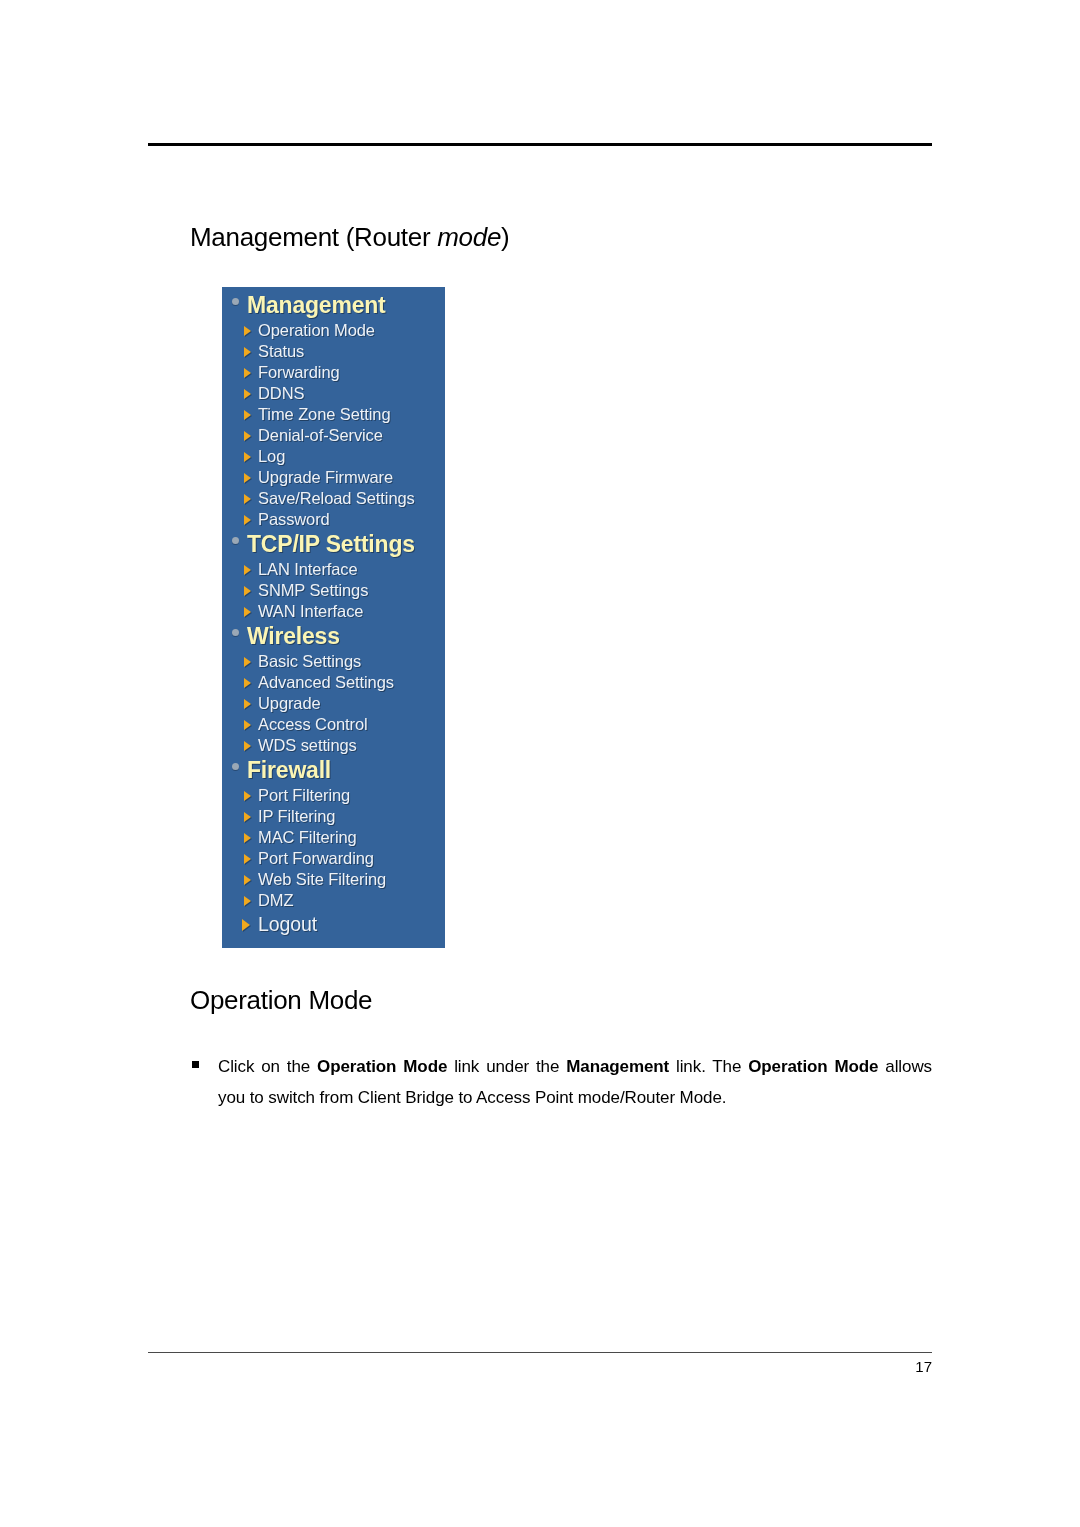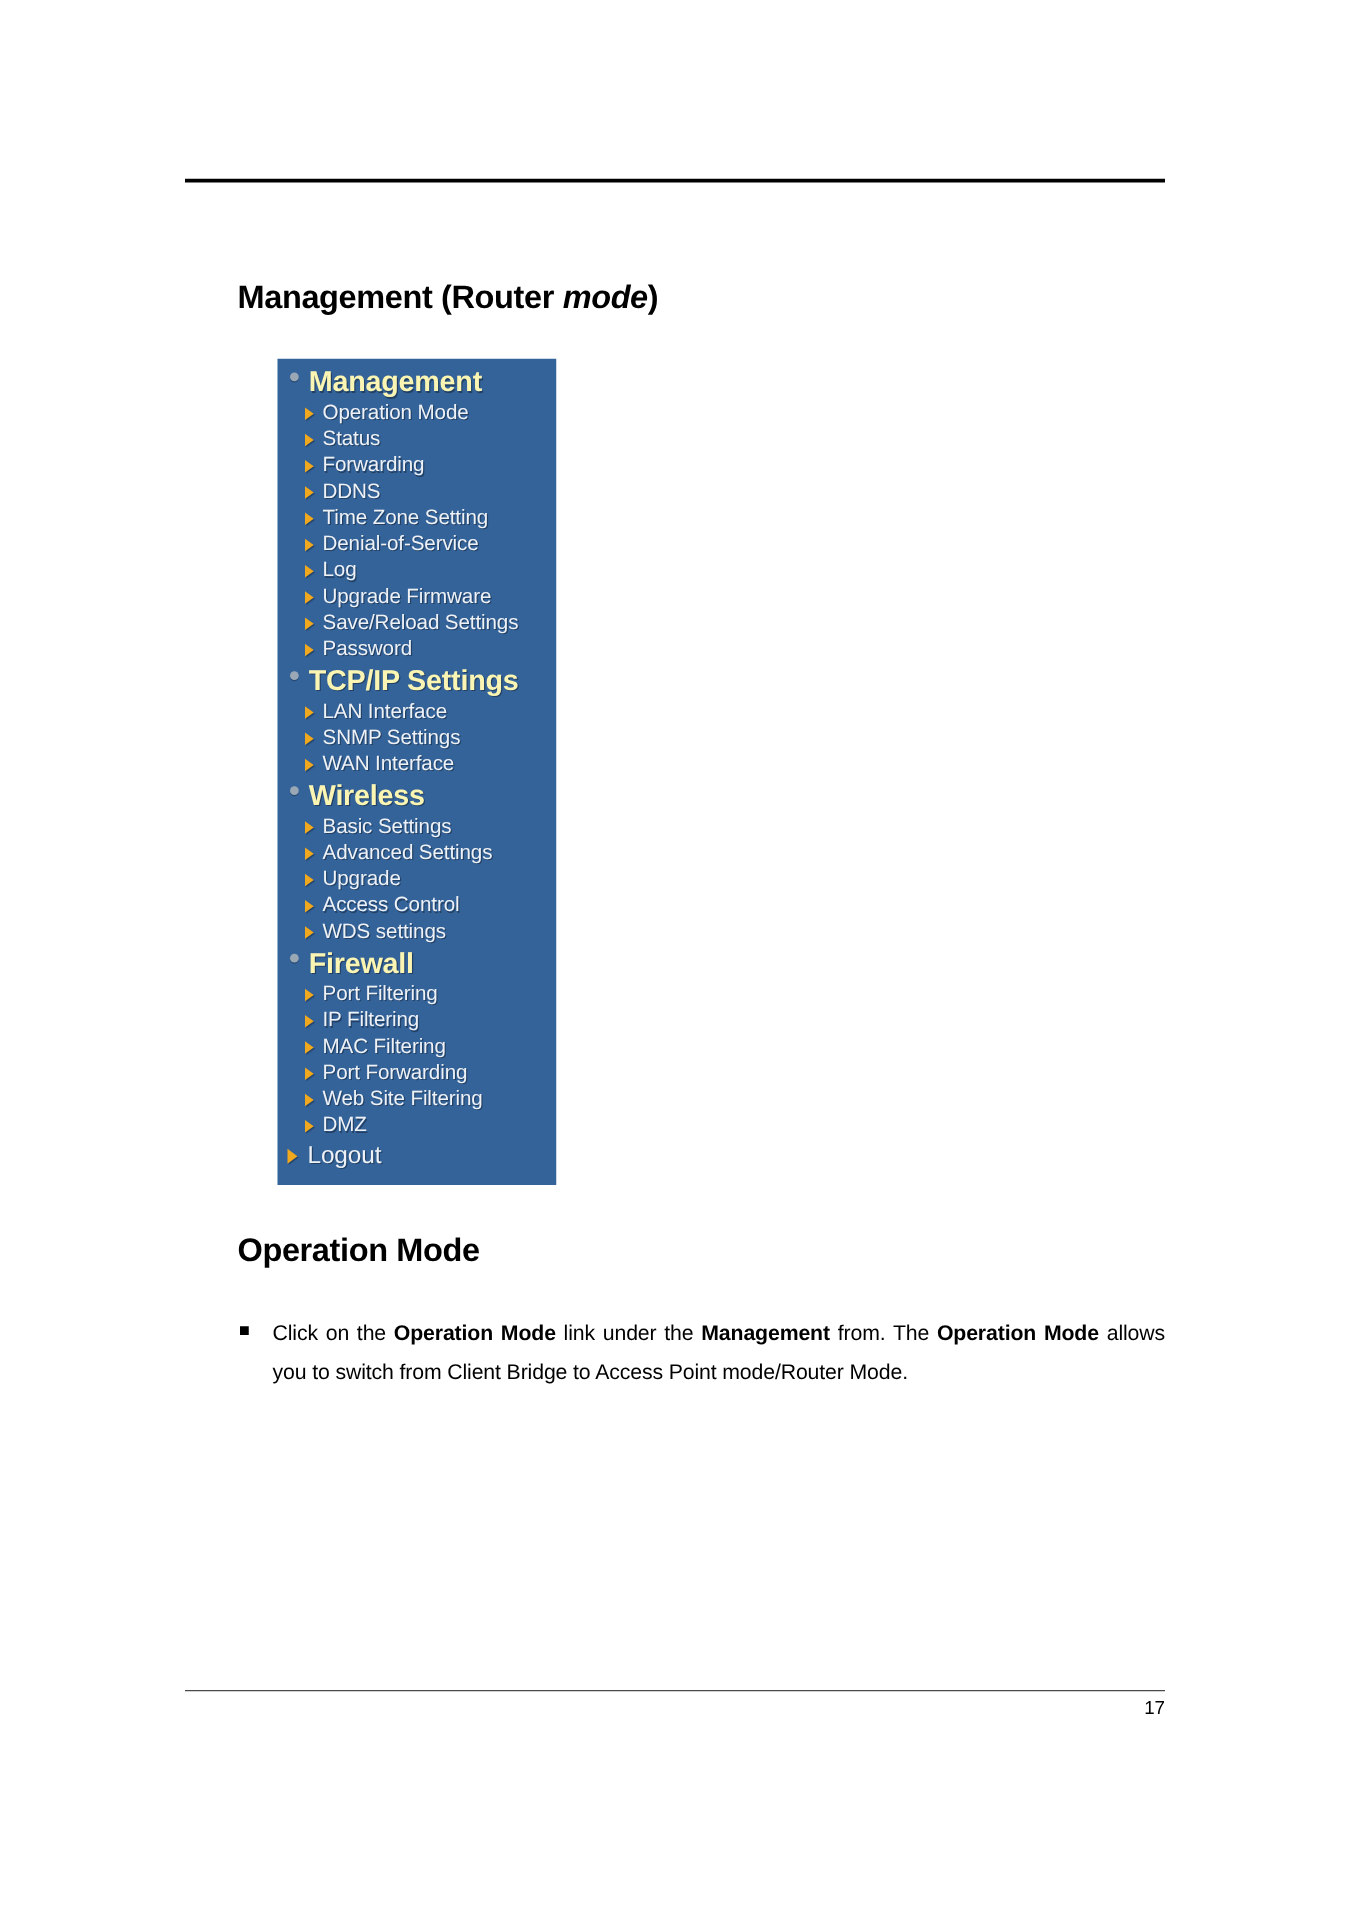--- a/index.html
+++ b/index.html
@@ -48,21 +48,21 @@
     left: 148px;
     top: 143px;
     width: 784px;
     height: 3px;
     background: #000000;
   }
 
   
   .section-title {
     position: absolute;
-    font-weight: bold;
+    font-weight: normal;
     font-size: 26px;
     letter-spacing: -0.3px;
     white-space: nowrap;
   }
   .section-title .ital {
     font-style: italic;
   }
   #title-management {
     left: 190px;
     top: 222px;
@@ -131,21 +131,21 @@
   .nav-item .item-label {
     font-size: 16.5px;
     color: #eef2f7;
     letter-spacing: -0.1px;
     text-shadow: 1px 1px 0 rgba(0,0,0,0.35);
     white-space: nowrap;
   }
 
   
   .nav-item.toplevel {
-    padding-left: 8px;
+    padding-left: 20px;
     height: 27px;
   }
   .nav-item.toplevel .arrow {
     border-left-width: 8px;
     border-top-width: 6px;
     border-bottom-width: 6px;
     margin-right: 8px;
   }
   .nav-item.toplevel .item-label {
     font-size: 19.5px;
@@ -324,20 +324,20 @@
         <span class="arrow"></span>
         <span class="item-label">Logout</span>
       </div>
     </div>
 
   <div class="section-title" id="title-operation-mode">Operation Mode</div>
 
   <div class="body-block">
     <div class="body-bullet-row">
       <span class="bullet-sq"></span>
-      <div class="body-text" id="instruction-text"><span>Click on the </span><b>Operation Mode</b><span> link under the </span><b>Management</b><span> from. The </span><b>Operation Mode</b><span> allows you to switch from Client Bridge to Access Point mode/Router Mode.</span></div>
+      <div class="body-text" id="instruction-text"><span>Click on the </span><b>Operation Mode</b><span> link under the </span><b>Management</b><span> link. The </span><b>Operation Mode</b><span> allows you to switch from Client Bridge to Access Point mode/Router Mode.</span></div>
     </div>
   </div>
 
   <div class="footer-rule"></div>
   <div class="footer-page">17</div>
 
 </div>
 
 </body></html>

